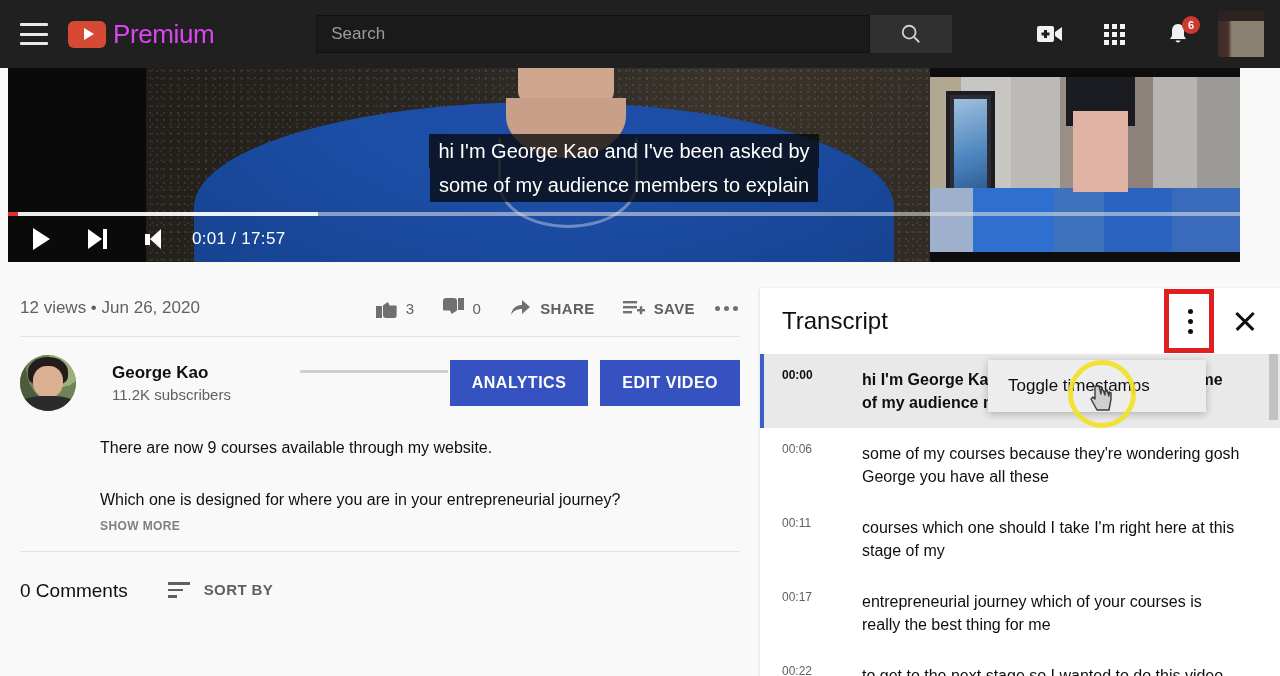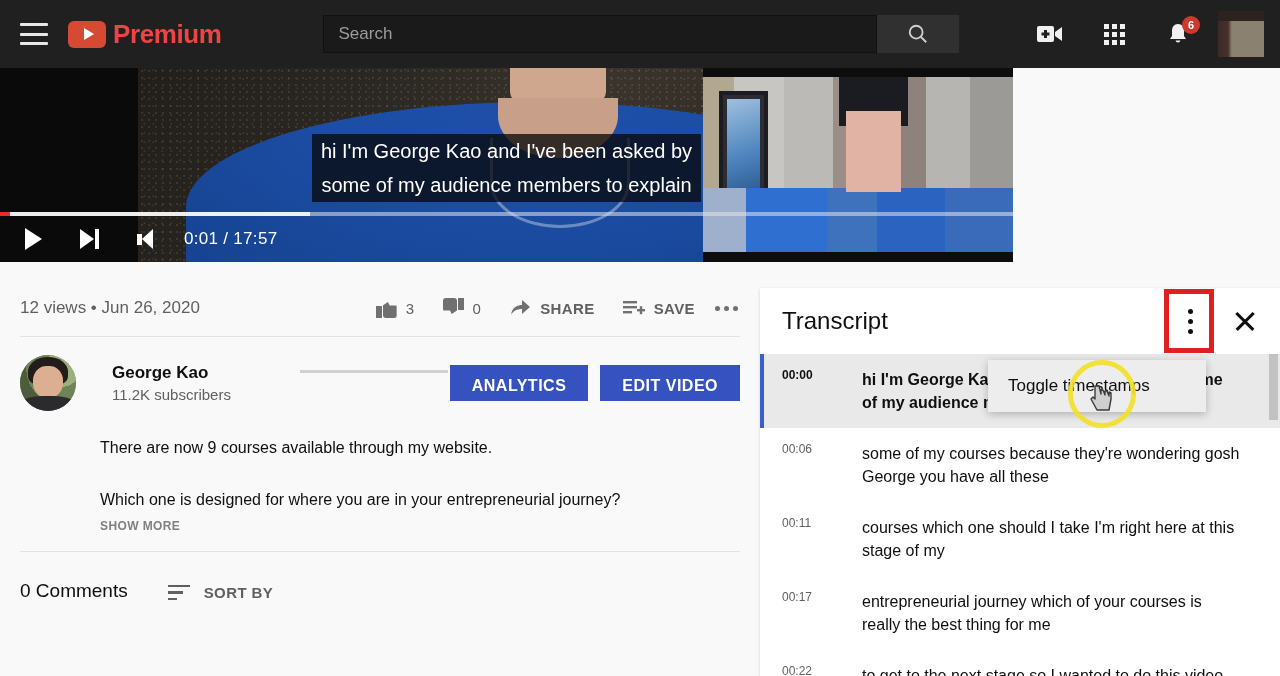--- a/index.html
+++ b/index.html
@@ -33,21 +33,21 @@
     margin-right: 7px;
   }
   .yt-logo .tri {
     width: 0; height: 0;
     border-left: 10px solid #fff;
     border-top: 6px solid transparent;
     border-bottom: 6px solid transparent;
     margin-left: 3px;
   }
   .brand-text {
-    color: #ef4444; font-size: 26px; font-weight: bold; letter-spacing: -0.4px;
+    color: #d946ef; font-size: 26px; font-weight: normal; letter-spacing: -0.4px;
   }
 
   .search-wrap {
     display: flex; margin-left: 102px;
   }
   .search-box {
     width: 554px; height: 38px;
     background: #1a1a1a;
     border: 1px solid #111;
     display: flex; align-items: center;
@@ -91,22 +91,22 @@
     content: ""; position: absolute; left: 35%; top: 0; width: 65%; height: 100%;
     background: #8b8170;
   }
   .avatar-top::before {
     content: ""; position: absolute; left: 0; top: 0; width: 100%; height: 22%;
     background: #2c2220; z-index: 2;
   }
 
   
   .player {
-    position: absolute; top: 68px; left: 0;
-    width: 1013px; height: 194px;
+    position: absolute; top: 68px; left: 8px;
+    width: 1232px; height: 194px;
     background: #000; overflow: hidden;
   }
   .video-bg {
     position: absolute; inset: 0;
     background:
       radial-gradient(circle at 30% 40%, rgba(255,255,255,0.10) 0.8px, transparent 1.2px) 0 0/7px 7px,
       radial-gradient(circle at 70% 80%, rgba(255,255,255,0.10) 0.7px, transparent 1.1px) 3px 4px/9px 9px,
       linear-gradient(115deg, #1d1a16 0%, #2b2722 35%, #3a342c 55%, #241f1b 100%);
   }
   .video-left-black {
@@ -302,35 +302,35 @@
     position:absolute; left:6%; bottom:0; width:88%; height:26%;
     background:#2b2a2c; border-radius: 40% 40% 0 0;
   }
   .ch-info { margin-left: 36px; }
   .ch-name { font-size: 17px; color: #0f0f0f; font-weight: bold; }
   .ch-subs { font-size: 15px; color: #606060; margin-top: 3px; }
   .ch-buttons { margin-left: auto; display: flex; }
   .btn-blue {
     background: #3552c0; color: #fff;
     font-size: 16px; font-weight: bold; letter-spacing: 0.5px;
-    padding: 0 22px; height: 36px; line-height: 42px;
+    padding: 0 22px; height: 46px; line-height: 42px;
     border: none; cursor: pointer; margin-left: 12px;
     font-family: "Liberation Sans", sans-serif;
   }
 
   .description { margin-top: 26px; padding-left: 80px; }
   .desc-line { font-size: 16px; color: #0f0f0f; line-height: 22px; }
   .desc-line + .desc-line { margin-top: 30px; }
   .show-more {
     font-size: 12px; color: #808080; font-weight: bold;
     letter-spacing: 0.4px; margin-top: 8px; cursor: pointer;
   }
 
   .comments-row {
-    display: flex; align-items: flex-end; margin-top: 28px;
+    display: flex; align-items: flex-start; margin-top: 28px;
   }
   .comments-count { font-size: 19px; color: #0f0f0f; }
   .sort-group { display: flex; align-items: center; margin-left: 40px; cursor: pointer; }
   .sort-icon { display: flex; flex-direction: column; }
   .sort-icon i { background: #606060; height: 2.5px; margin: 2px 0; }
   .sort-icon i:nth-child(1) { width: 22px; }
   .sort-icon i:nth-child(2) { width: 15px; }
   .sort-icon i:nth-child(3) { width: 9px; }
   .sort-label { font-size: 15px; color: #606060; font-weight: bold; margin-left: 14px; letter-spacing: 0.4px; }
 

